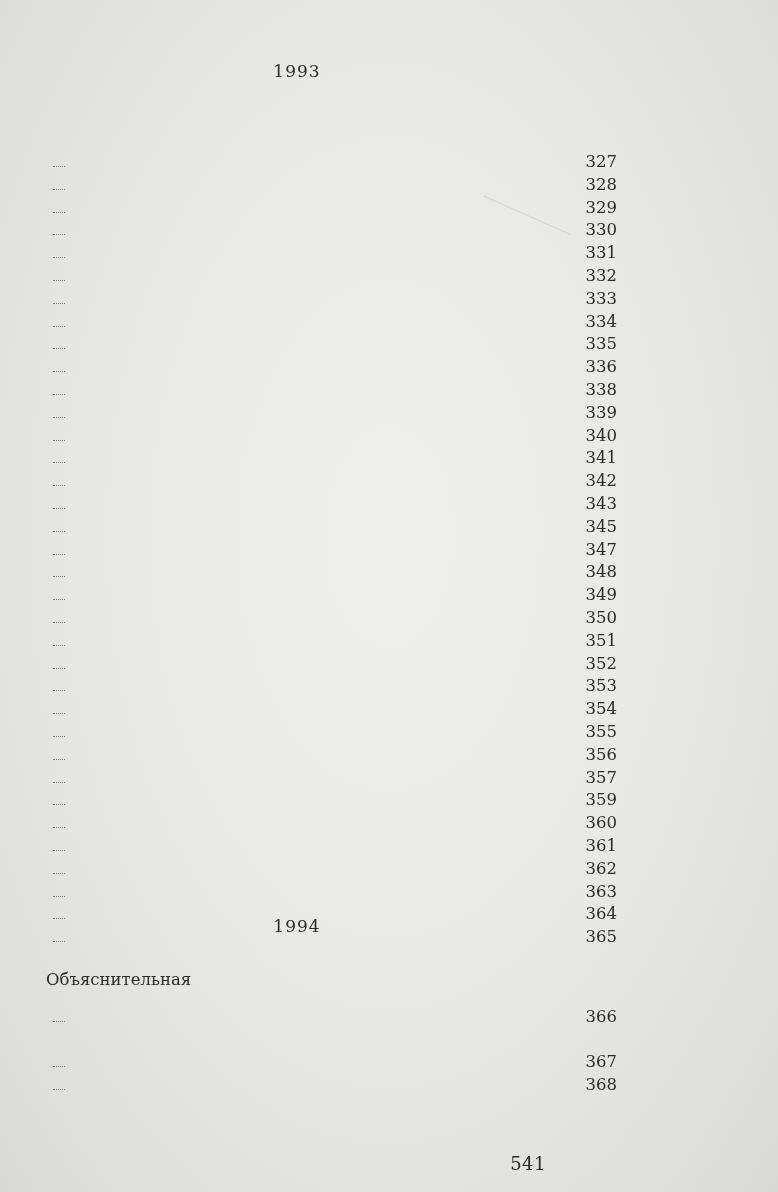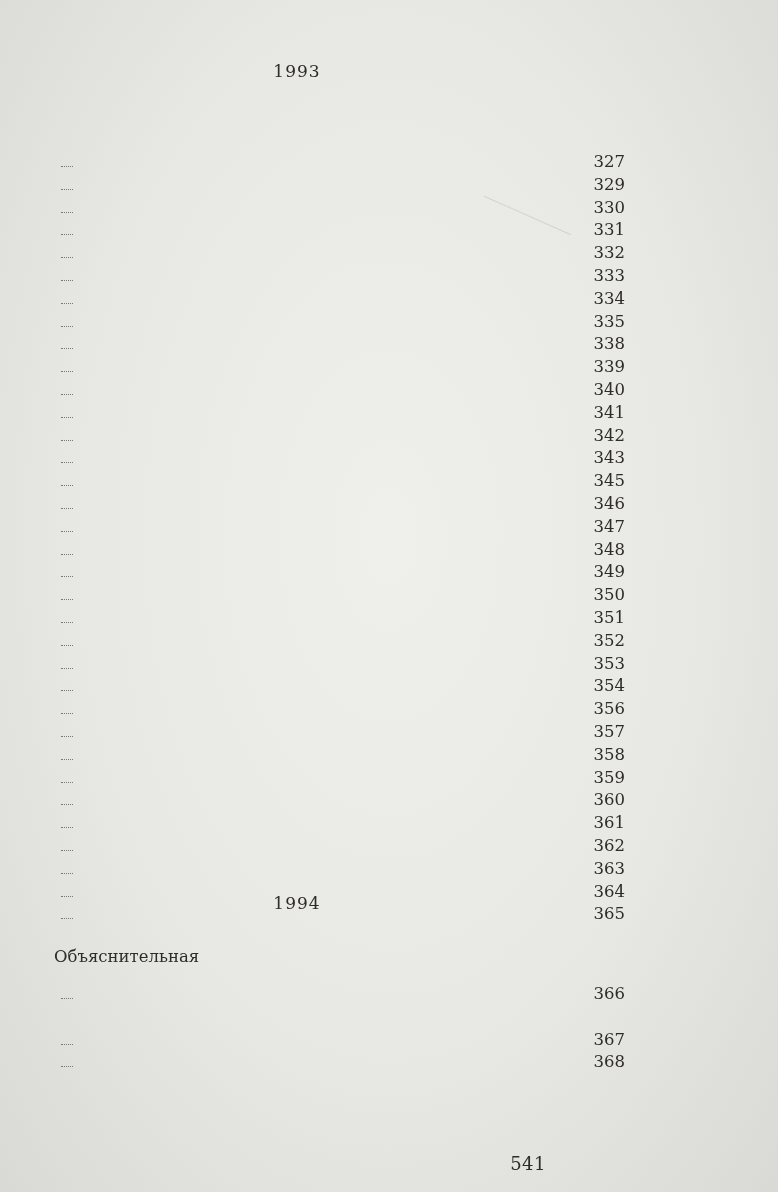--- a/index.html
+++ b/index.html
@@ -33,21 +33,20 @@
     display: flex;
     align-items: baseline;
     font-size: 16.5px;
     line-height: 22.8px;
     height: 22.8px;
     white-space: nowrap;
   }
   .toc-row .title {
     flex: 0 1 auto;
     overflow: hidden;
-    margin-left: 8px;
   }
   .toc-row .leader {
     flex: 1 1 auto;
     border-bottom: 1.5px dotted #7a7672;
     margin: 0 4px 4px 7px;
     min-width: 12px;
   }
   .toc-row .page {
     flex: 0 0 auto;
     min-width: 34px;
@@ -79,20 +78,25 @@
 <div class="page">
   <div class="scan-crease"></div>
   <div>
       <div class="year-heading">1993</div>
       <div class="toc-row">
         <span class="title">«Всему своё бремя...»</span>
         <span class="leader"></span>
         <span class="page">327</span>
       </div>
       <div class="toc-row">
+        <span class="title">В огне брода нет</span>
+        <span class="leader"></span>
+        <span class="page">328</span>
+      </div>
+      <div class="toc-row">
         <span class="title">«Царапал макушку бутылочный ноготь...»</span>
         <span class="leader"></span>
         <span class="page">329</span>
       </div>
       <div class="toc-row">
         <span class="title">«Безутешная мудрость...»</span>
         <span class="leader"></span>
         <span class="page">330</span>
       </div>
       <div class="toc-row">
@@ -114,20 +118,25 @@
         <span class="title">«Из меня всё сыпется...»</span>
         <span class="leader"></span>
         <span class="page">334</span>
       </div>
       <div class="toc-row">
         <span class="title">Народная смекалка</span>
         <span class="leader"></span>
         <span class="page">335</span>
       </div>
       <div class="toc-row">
+        <span class="title">«Нешуточные песни про румяные сласти...»</span>
+        <span class="leader"></span>
+        <span class="page">336</span>
+      </div>
+      <div class="toc-row">
         <span class="title">Игра в одни ворота</span>
         <span class="leader"></span>
         <span class="page">338</span>
       </div>
       <div class="toc-row">
         <span class="title">«Азартно давили прикладами каблуками...»</span>
         <span class="leader"></span>
         <span class="page">339</span>
       </div>
       <div class="toc-row">
@@ -149,25 +158,20 @@
         <span class="title">Победители</span>
         <span class="leader"></span>
         <span class="page">343</span>
       </div>
       <div class="toc-row">
         <span class="title">«Слово моё захудалое...»</span>
         <span class="leader"></span>
         <span class="page">345</span>
       </div>
       <div class="toc-row">
-        <span class="title">«Взяли и ссыпали горы, пустыни, леса...»</span>
-        <span class="leader"></span>
-        <span class="page">346</span>
-      </div>
-      <div class="toc-row">
         <span class="title">«Порубили нас с тобою, словно ветки во лесу...»</span>
         <span class="leader"></span>
         <span class="page">347</span>
       </div>
       <div class="toc-row">
         <span class="title">«А правда росла из земли, словно волосы...»</span>
         <span class="leader"></span>
         <span class="page">348</span>
       </div>
       <div class="toc-row">
@@ -194,33 +198,33 @@
         <span class="title">«Великолепная затея...»</span>
         <span class="leader"></span>
         <span class="page">353</span>
       </div>
       <div class="toc-row">
         <span class="title">«Мир с тобой...»</span>
         <span class="leader"></span>
         <span class="page">354</span>
       </div>
       <div class="toc-row">
+        <span class="title">Повадился кувшин по воду ходить</span>
+        <span class="leader"></span>
+        <span class="page">355</span>
+      </div>
+      <div class="toc-row">
         <span class="title">«Вот и замечательно...»</span>
         <span class="leader"></span>
         <span class="page">356</span>
       </div>
       <div class="toc-row">
         <span class="title">«Вот в чём дело...»</span>
         <span class="leader"></span>
         <span class="page">357</span>
-      </div>
-      <div class="toc-row">
-        <span class="title">«Праздник песни вымирающих народов...»</span>
-        <span class="leader"></span>
-        <span class="page">358</span>
       </div>
       <div class="toc-row">
         <span class="title">«Хмурили брови...»</span>
         <span class="leader"></span>
         <span class="page">359</span>
       </div>
       <div class="toc-row">
         <span class="title">Вот тебе и на</span>
         <span class="leader"></span>
         <span class="page">360</span>

